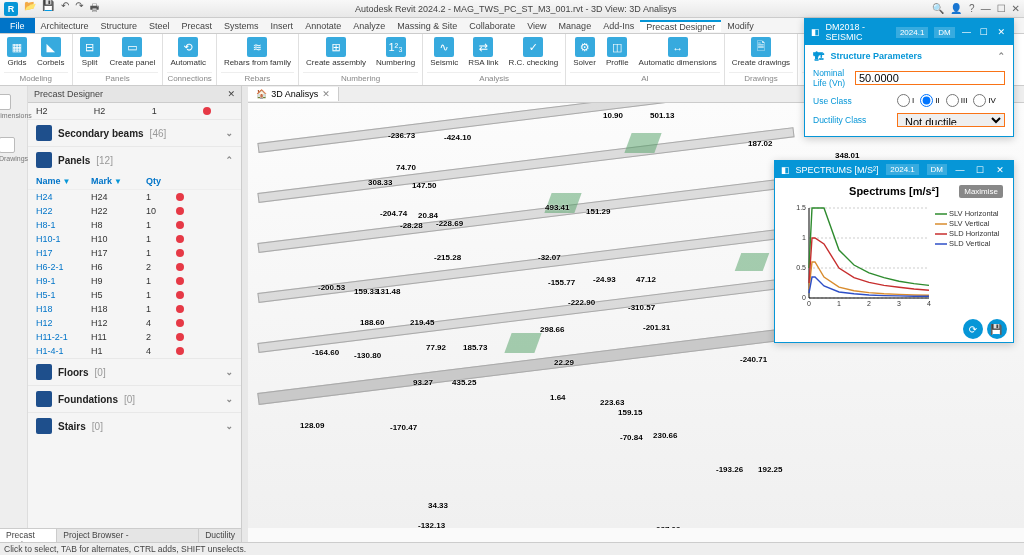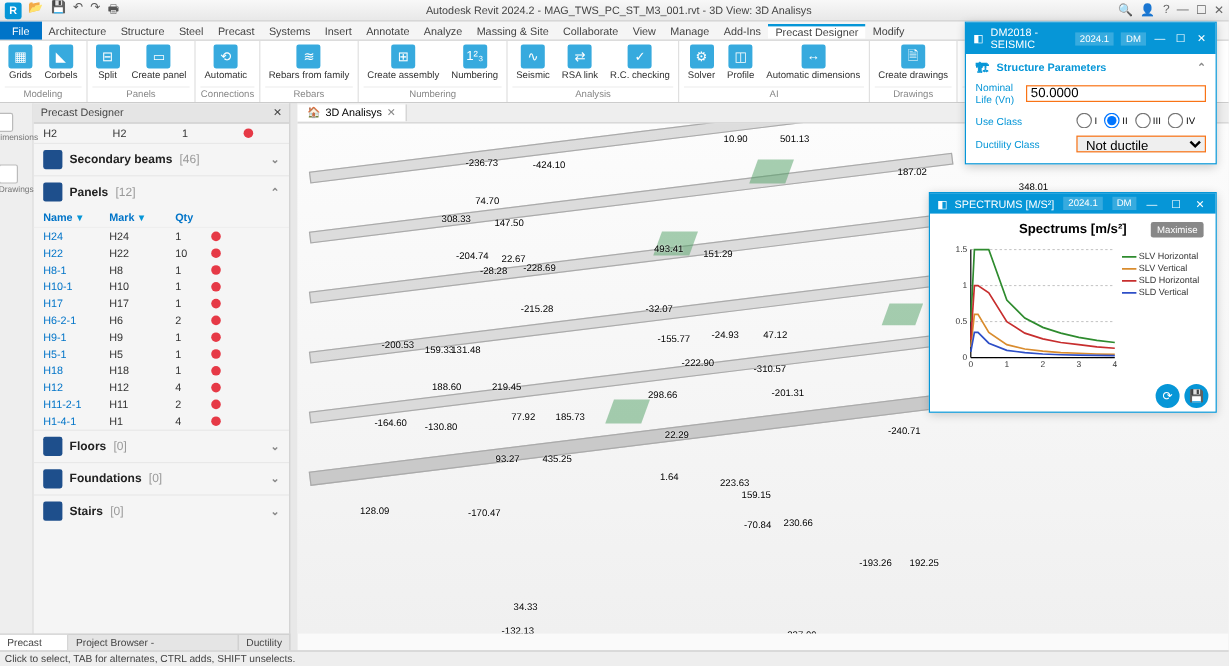--- a/index.html
+++ b/index.html
@@ -50,21 +50,21 @@
 .trow span:nth-child(2){width:55px;}
 .trow span:nth-child(3){width:30px;}
 .trow .dot{ width:8px; height:8px; background:#e63946; border-radius:50%;}
 
 
 .viewport { position:absolute; left:248px; top:86px; right:0; bottom:13px; background:#fafafa; }
 .vtabs { height:17px; background:#eee; border-bottom:1px solid #ccc; display:flex; align-items:center; font-size:9px;}
 .vtab { background:#fff; padding:2px 8px; border-right:1px solid #ccc; display:flex; align-items:center; gap:4px;}
 .vtab .x{color:#888;}
 .view3d { position:absolute; top:17px; left:0; right:0; bottom:14px; background: linear-gradient(#fcfcfc,#f0f0f0); overflow:hidden;}
-.view3d .annot { position:absolute; font-size:8px; color:#000; font-weight:400; text-shadow:0 0 2px #fff;}
+.view3d .annot { position:absolute; font-size:8px; color:#000; font-weight:700; text-shadow:0 0 2px #fff;}
 .view3d .beam { position:absolute; background:rgba(200,200,200,.6); border:1px solid #aaa; transform-origin:left center;}
 .view3d .green { position:absolute; background:rgba(80,160,100,.5);}
 .viewstatus { position:absolute; bottom:0; left:0; right:0; height:14px; background:#fff; border-top:1px solid #ccc; font-size:8px; color:#666; display:flex; align-items:center; padding:0 6px; gap:8px;}
 
 
 .seismic { position:absolute; right:10px; top:18px; width:210px; background:#fff; border:1px solid #0696d7; box-shadow:0 2px 8px rgba(0,0,0,.2); font-size:9px; z-index:20;}
 .seismic .shdr{ background:#0696d7; color:#fff; padding:3px 6px; display:flex; align-items:center; gap:6px;}
 .seismic .shdr .ver{margin-left:auto; font-size:8px; background:rgba(255,255,255,.2); padding:1px 4px;}
 .seismic .shdr .btn{width:14px;text-align:center;cursor:pointer;}
 .seismic .sect{padding:6px 8px;}
@@ -402,26 +402,26 @@
     <div class="beam" style="left:10px;top:290px;width:540px;height:12px;transform:rotate(-7deg);background:rgba(190,190,190,.8);"></div>
     <div class="green" style="left:380px;top:30px;width:30px;height:20px;transform:skewX(-20deg);"></div>
     <div class="green" style="left:300px;top:90px;width:30px;height:20px;transform:skewX(-20deg);"></div>
     <div class="green" style="left:260px;top:230px;width:30px;height:20px;transform:skewX(-20deg);"></div>
     <div class="green" style="left:490px;top:150px;width:28px;height:18px;transform:skewX(-20deg);"></div>
   <div class="annot" style="left: 355px; top: 8px;">10.90</div>
       <div class="annot" style="left: 402px; top: 8px;">501.13</div>
       <div class="annot" style="left: 140px; top: 28px;">-236.73</div>
       <div class="annot" style="left: 196px; top: 30px;">-424.10</div>
       <div class="annot" style="left: 500px; top: 36px;">187.02</div>
-      <div class="annot" style="left: 557px; top: 48px; padding-left: 44px;">348.01</div>
+      <div class="annot" style="left: 543px; top: 48px; padding-left: 44px;">348.01</div>
       <div class="annot" style="left: 148px; top: 60px;">74.70</div>
       <div class="annot" style="left: 120px; top: 75px;">308.33</div>
       <div class="annot" style="left: 164px; top: 78px;">147.50</div>
       <div class="annot" style="left: 132px; top: 106px;">-204.74</div>
-      <div class="annot" style="left: 170px; top: 108px;">22.67</div>
+      <div class="annot" style="left: 170px; top: 108px;">20.84</div>
       <div class="annot" style="left: 152px; top: 118px;">-28.28</div>
       <div class="annot" style="left: 188px; top: 116px;">-228.69</div>
       <div class="annot" style="left: 297px; top: 100px;">493.41</div>
       <div class="annot" style="left: 338px; top: 104px;">151.29</div>
       <div class="annot" style="left: 186px; top: 150px;">-215.28</div>
       <div class="annot" style="left: 290px; top: 150px;">-32.07</div>
       <div class="annot" style="left: 70px; top: 180px;">-200.53</div>
       <div class="annot" style="left: 106px; top: 172px; margin-top: 12px;">159.33</div>
       <div class="annot" style="left: 128px; top: 184px;">131.48</div>
       <div class="annot" style="left: 300px; top: 175px;">-155.77</div>

